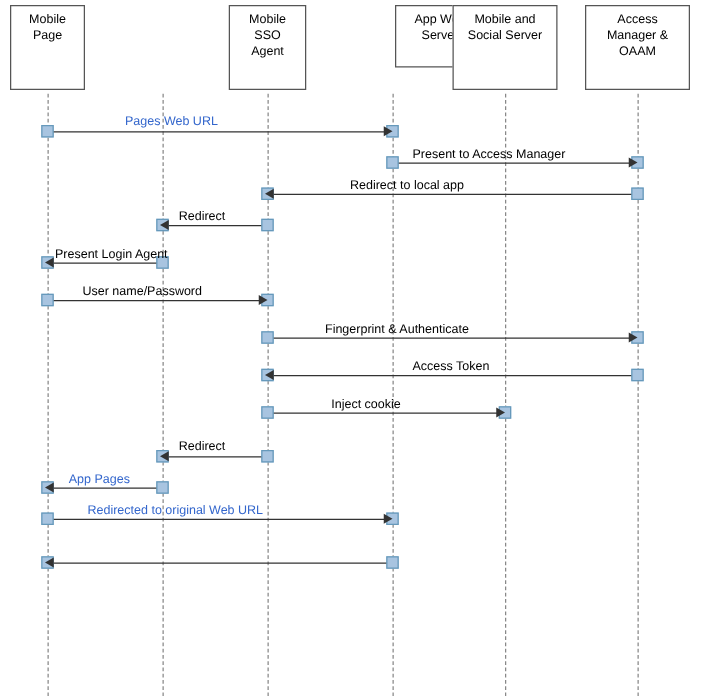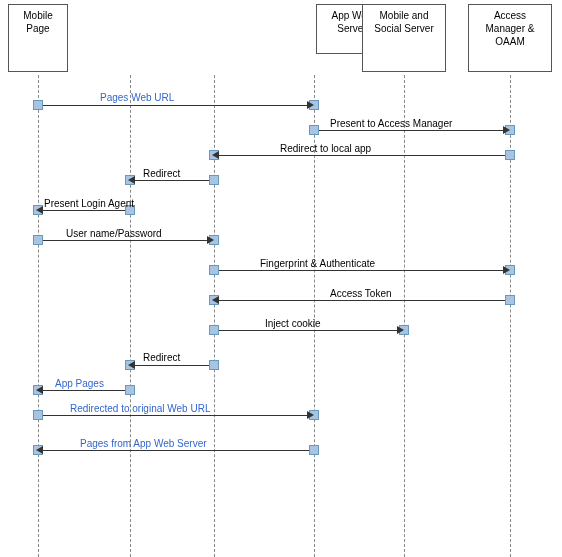--- a/index.html
+++ b/index.html
@@ -87,20 +87,21 @@
       border-bottom: 4px solid transparent;
       border-right: 7px solid #333;
     }
   </style>
 </head>
 <body>
 
 <div id="diagram">
 
   <div class="actor-box" style="left:8px;width:60px;height:68px;">Mobile Page</div>
+  <div class="actor-box" style="left:183px;width:62px;height:68px;">Mobile<br>SSO<br>Agent</div>
   <div class="actor-box" style="left:278px;width:72px;height:50px;margin-left:38px;">App Web<br>Server</div>
   <div class="actor-box" style="left:468px;width:84px;height:68px;">Access<br>Manager &amp;<br>OAAM</div>
   <div class="actor-box" style="left:362px;width:84px;height:68px;">Mobile and<br>Social Server</div>
 
   <div class="lifeline" style="left:38px;"></div>
   <div class="lifeline" style="left:130px;"></div>
   <div class="lifeline" style="left:214px;"></div>
   <div class="lifeline" style="left:314px;"></div>
   <div class="lifeline" style="left:404px;"></div>
   <div class="lifeline" style="left:510px;"></div>
@@ -176,15 +177,14 @@
   <div class="activation" style="left:33px;top:410px;"></div>
   <div class="activation" style="left:309px;top:410px;"></div>
   <div class="arrow-line" style="left:43px;top:415px;width:266px;"></div>
   <div class="arrowhead-right" style="left:307px;top:411px;"></div>
   <div class="arrow-label blue" style="left:70px;top:403px;">Redirected to original Web URL</div>
 
   <div class="activation" style="left:309px;top:445px;"></div>
   <div class="activation" style="left:33px;top:445px;"></div>
   <div class="arrow-line" style="left:43px;top:450px;width:266px;"></div>
   <div class="arrowhead-left" style="left:36px;top:446px;"></div>
-  <div class="arrow-label blue" style="left:80px;top:438px;">Pages from App Web Server</div>
 
 </div>
 
 </body></html>

